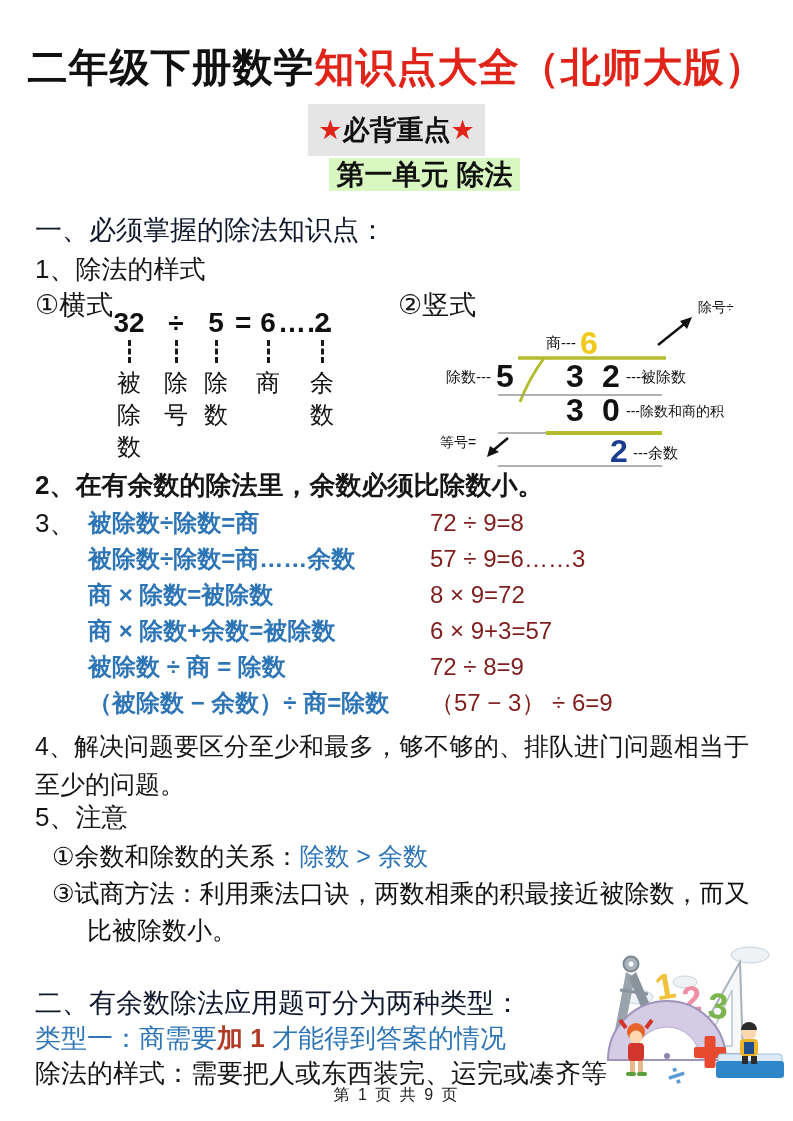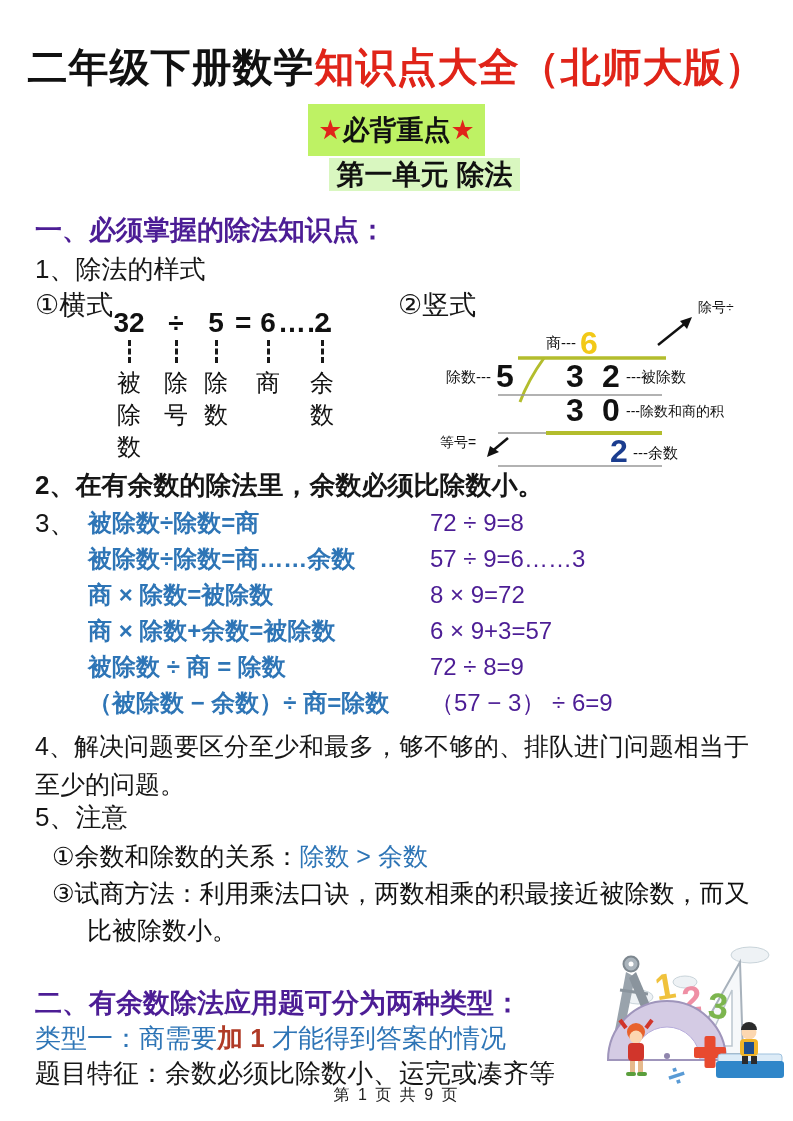--- a/index.html
+++ b/index.html
@@ -3,40 +3,40 @@
 <meta charset="utf-8">
 <style>
   html,body{margin:0;padding:0;background:#fff;}
   .page{position:relative;width:793px;height:1121px;background:#fff;overflow:hidden;
         font-family:"Liberation Sans","DejaVu Sans",sans-serif;color:#111;}
   .abs{position:absolute;}
   .center{left:0;width:793px;text-align:center;}
   .title{top:40px;font-size:40px;font-weight:900;letter-spacing:1px;}
   .title .red{color:#e02419;}
   .subtitle{top:112px;font-size:27px;font-weight:900;}
-  .subtitle .hl{background:#bef264;padding:11px 10px;}
+  .subtitle .hl{background:#e5e5e5;padding:11px 10px;}
   .subtitle .star{color:#e02419;}
   .unit{top:156px;font-size:28px;font-weight:900;padding-left:28px;}
   .unit .hl{background:#d9f7c0;padding:1px 8px;}
-  .h-green{color:#4c1d95;font-weight:700;font-size:27px;}
+  .h-green{color:#0f172a;font-weight:400;font-size:27px;}
   .body-line{font-size:25px;color:#161616;}
   .blue{color:#2e75b6;}
   .maroon{color:#b03a26;font-weight:700;}
   
   .eq-block{left:85px;top:308px;width:300px;height:150px;}
   .eq-col{position:absolute;top:0;text-align:center;}
   .eq-num{font-size:28px;font-weight:700;line-height:30px;}
   .eq-dash{width:0;height:23px;border-left:3px dashed #1a1a1a;margin:2px auto 4px auto;}
   .eq-label{font-size:24px;line-height:32px;word-break:break-all;margin:0 auto;width:26px;}
   .eq-inline{position:absolute;top:0;font-size:28px;font-weight:700;line-height:30px;}
   
   .formula-rows{left:0;top:505px;width:793px;}
   .f-row{height:36px;line-height:36px;white-space:nowrap;}
   .f-left{display:inline-block;margin-left:88px;width:342px;font-size:24px;font-weight:600;}
-  .f-right{display:inline-block;font-size:24px;color:#4c1d95;}
+  .f-right{display:inline-block;font-size:24px;color:#7f1d1d;}
   .notes p{margin:0;padding-left:35px;text-indent:-35px;line-height:37px;font-size:25px;}
   .footer{top:1085px;font-size:16px;color:#222;letter-spacing:2px;}
   svg text{font-family:"Liberation Sans","DejaVu Sans",sans-serif;}
 </style>
 </head>
 <body>
 
 <div class="page">
 
   <div class="abs center title">
@@ -154,21 +154,21 @@
     <p><span>①余数和除数的关系：</span><span class="blue">除数 &gt; 余数</span></p>
     <p>③试商方法：利用乘法口诀，两数相乘的积最接近被除数，而又比被除数小。</p>
   </div>
 
   <div class="abs h-green" style="left:35px;top:985px;">二、有余数除法应用题可分为两种类型：</div>
 
   <div class="abs body-line" style="left:35px;top:1021px;font-size:26px;">
     <span class="blue">类型一：商需要</span><span class="maroon">加 1</span><span class="blue"> 才能得到答案的情况</span>
   </div>
 
-  <div class="abs body-line" style="left:35px;top:1056px;font-size:26px;">题目特征：余数必须比除数小、运完或凑齐等</div>
+  <div class="abs body-line" style="left:35px;top:1056px;font-size:26px;">除法的样式：需要把人或东西装完、运完或凑齐等</div>
 
   <div class="abs center footer">第 1 页 共 9 页</div>
 
   <svg class="abs" style="left:590px;top:942px;" width="202" height="152" viewBox="0 0 202 152">
     <ellipse cx="160" cy="13" rx="19" ry="8" fill="#eef2f5" stroke="#c9d4da"></ellipse>
     <ellipse cx="48" cy="55" rx="15" ry="7" fill="#eef2f5" stroke="#c9d4da"></ellipse>
     <ellipse cx="95" cy="40" rx="12" ry="6" fill="#eef2f5" stroke="#c9d4da"></ellipse>
 
     <polygon points="150,20 98,112 153,112" fill="#f6f8fa" stroke="#a8b2bc" stroke-width="2"></polygon>
     <polygon points="142,48 116,104 142,104" fill="#ffffff" stroke="#bcc6cf" stroke-width="1.5"></polygon>

